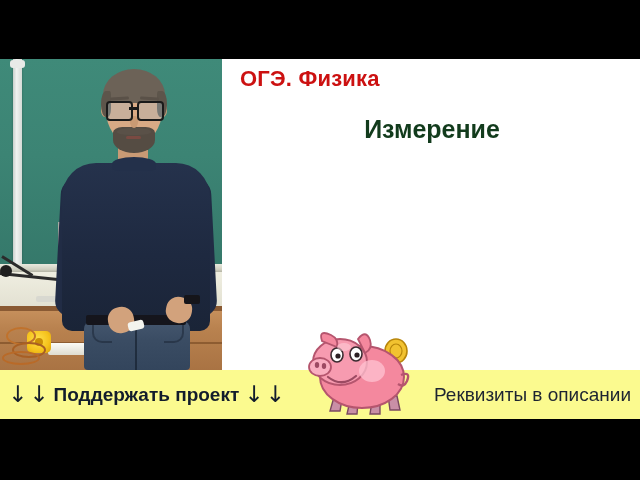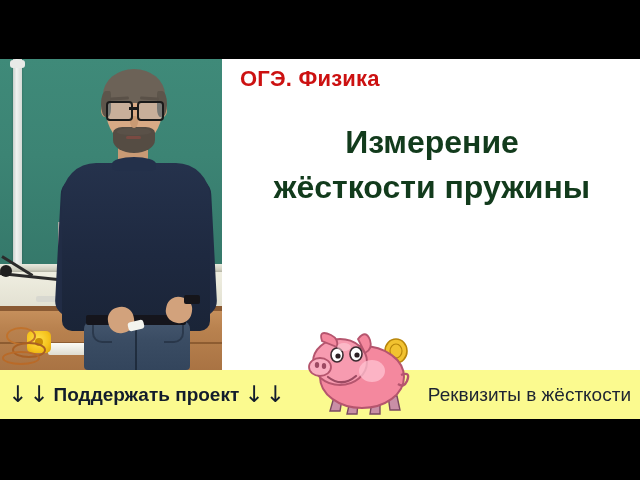--- a/index.html
+++ b/index.html
@@ -337,25 +337,25 @@
     left: 240px; top: 66px;
     z-index: 20;
     font-size: 22px;
     font-weight: bold;
     color: #cc1111;
     letter-spacing: .2px;
     white-space: nowrap;
   }
   .slide-title {
     position: absolute;
-    left: 232px; top: 120px;
+    left: 232px; top: 112px;
     width: 400px;
     z-index: 20;
     text-align: center;
-    font-size: 32px;
+    font-size: 25px;
     font-weight: bold;
     color: #123b1c;
     line-height: 1.42;
   }
   .slide-title .line { display: block; white-space: nowrap; }
 
   
   .banner {
     position: absolute;
     left: 0; top: 370px;
@@ -471,34 +471,33 @@
       <span class="lens lens-l"></span>
       <span class="lens lens-r"></span>
       <span class="bridge"></span>
     </div>
   </div>
 
   <div class="slide-kicker">ОГЭ. Физика</div>
 
   <div class="slide-title">
     <span class="line">Измерение</span>
-    <span class="line">жёсткости пружины</span>
   </div>
 
   <div class="banner">
     <div class="banner-left">
       <span class="arrow">↓</span>
       <span class="arrow">↓</span>
       <span class="support-text">Поддержать проект</span>
       <span class="arrow">↓</span>
       <span class="arrow">↓</span>
     </div>
 
     <div class="banner-right">
-      <span class="details-text">Реквизиты в жёсткости</span>
+      <span class="details-text">Реквизиты в описании</span>
     </div>
   </div>
 
   <div class="piggy">
     <svg viewBox="0 0 122 90" width="122" height="90" aria-hidden="true">
 
       <ellipse cx="96" cy="22" rx="11" ry="12" fill="#f2c230" stroke="#b8860b" stroke-width="1.6"></ellipse>
       <ellipse cx="96" cy="22" rx="6" ry="7" fill="none" stroke="#b8860b" stroke-width="1.2"></ellipse>
       <ellipse cx="90" cy="38" rx="10" ry="11" fill="#f2c230" stroke="#b8860b" stroke-width="1.6"></ellipse>
       <ellipse cx="90" cy="38" rx="5" ry="6" fill="none" stroke="#b8860b" stroke-width="1.2"></ellipse>

